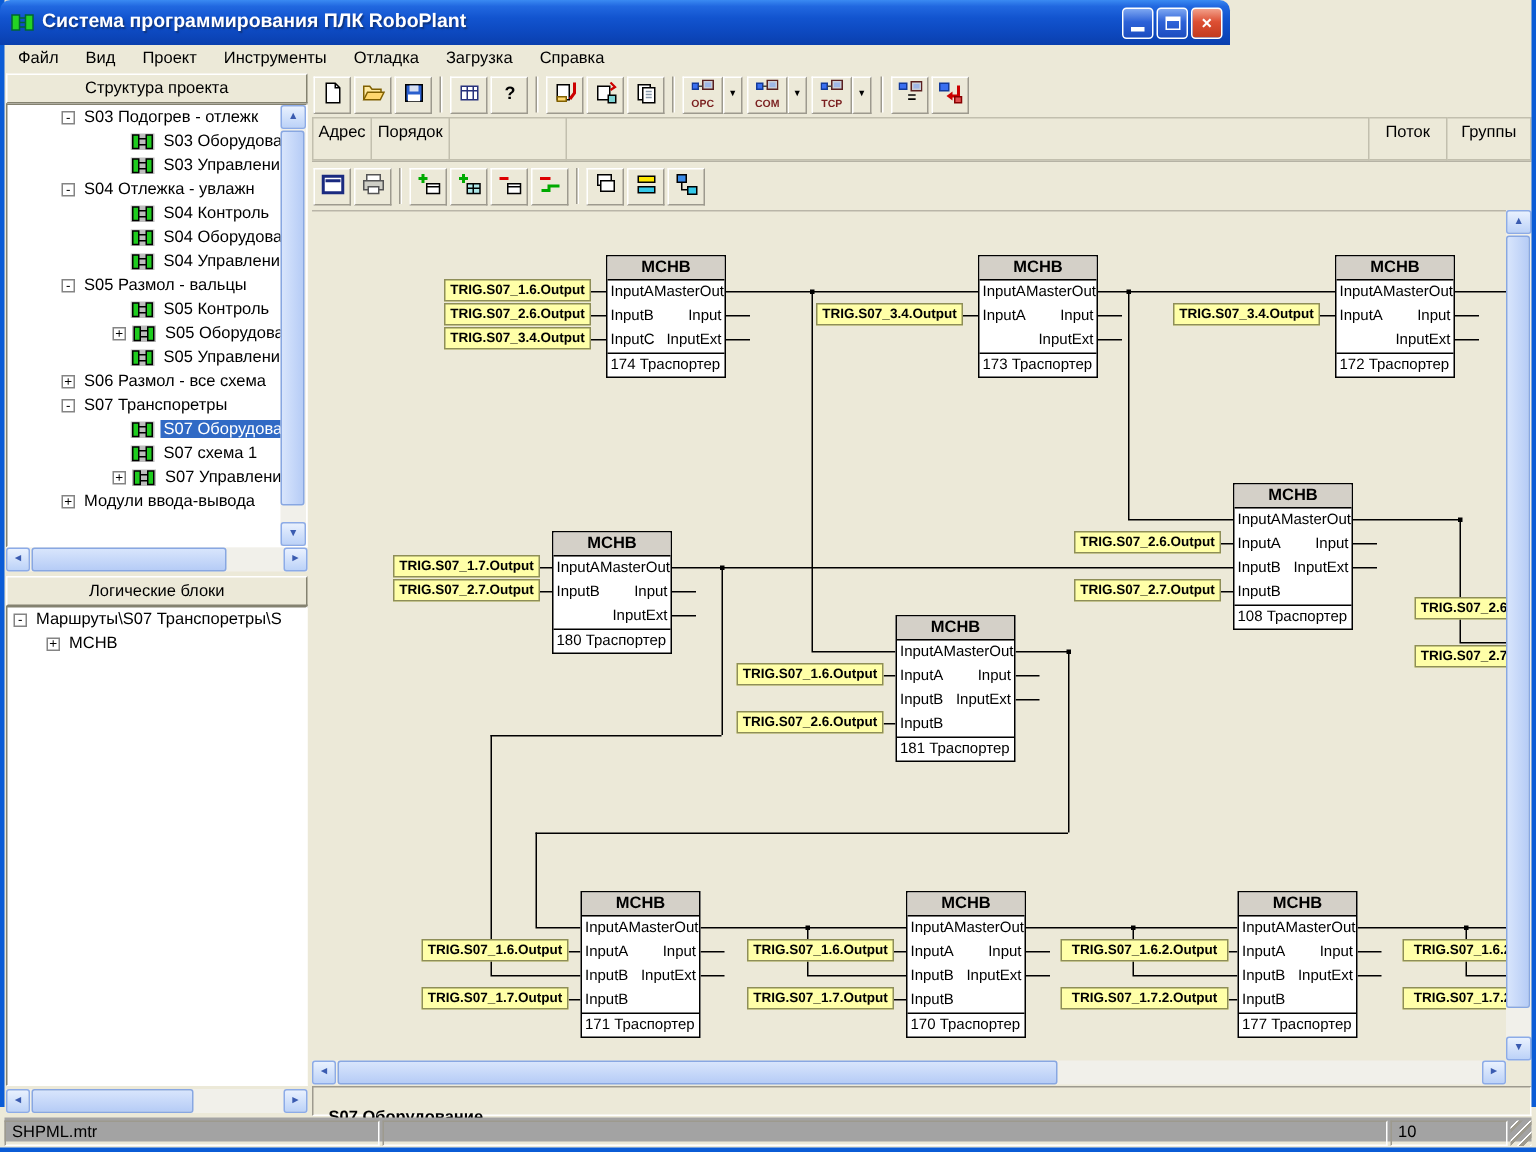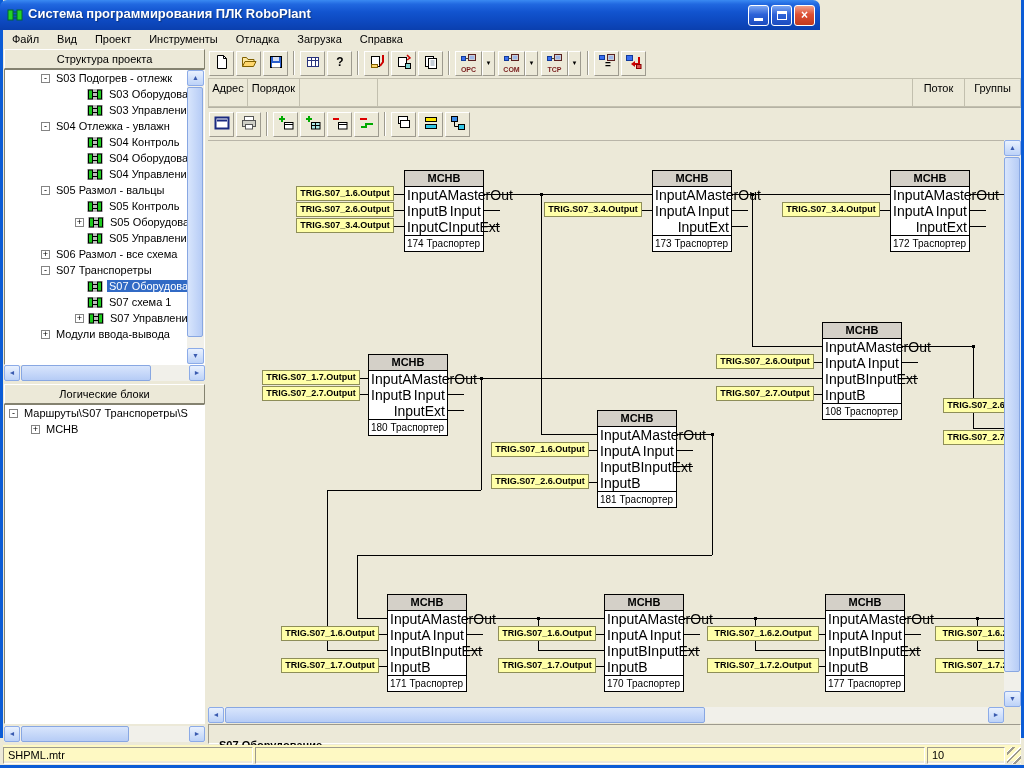--- a/index.html
+++ b/index.html
@@ -74,30 +74,30 @@
 
   
   #canvas { position:absolute; left:208px; top:140px; width:796px; height:567px; background:#ece9d8;
     overflow:hidden; box-shadow:inset 0 1px 0 #b9b5a8; }
   .wire { position:absolute; background:#000; }
   .jdot { position:absolute; width:3px; height:3px; background:#000; }
   .fbd-block { position:absolute; width:80px; border:1px solid #000; background:#fff; z-index:5; }
   .fbd-head { height:16px; background:#d4d0c8; border-bottom:1px solid #000; font-weight:bold; font-size:11px;
     text-align:center; line-height:15px; }
   .fbd-row { height:16px; line-height:16px; padding:0 2px; display:flex; justify-content:space-between;
-    font-size:14px; }
+    font-size:10px; }
   .fbd-cap { height:16px; border-top:1px solid #000; font-size:10px; line-height:15px; padding:0 2px;
     white-space:nowrap; overflow:hidden; }
   .fbd-label { position:absolute; height:15px; background:#ffffa8; border:1px solid #8e8e58;
     font-size:9px; font-weight:bold; line-height:13px; text-align:center; white-space:nowrap; overflow:hidden; z-index:6; }
 
   
   #tab-bar { position:absolute; left:208px; top:724px; width:813px; height:20px; background:#ece9d8;
     border:1px solid; border-color:#9d9a8e #fff #fff #9d9a8e; font-weight:bold; padding:14px 0 0 10px; }
-  #statusbar { position:absolute; left:3px; top:745px; width:1018px; height:16px; background:#fef9c3;
+  #statusbar { position:absolute; left:3px; top:745px; width:1018px; height:16px; background:#a3a3a3;
     display:flex; align-items:stretch; padding-top:2px; }
   .sb-cell { border:1px solid; border-color:#9d9a8e #fff #fff #9d9a8e; padding:1px 4px; height:17px; }
   #sb-grip { width:14px; height:17px; margin-left:2px;
     background:repeating-linear-gradient(135deg,transparent 0 3px,#fff 3px 4px,#9d9a8e 4px 6px); }
 </style>
 </head>
 <body>
 
 <div id="root">
   <div id="frame-left" class="frame-side"></div>

